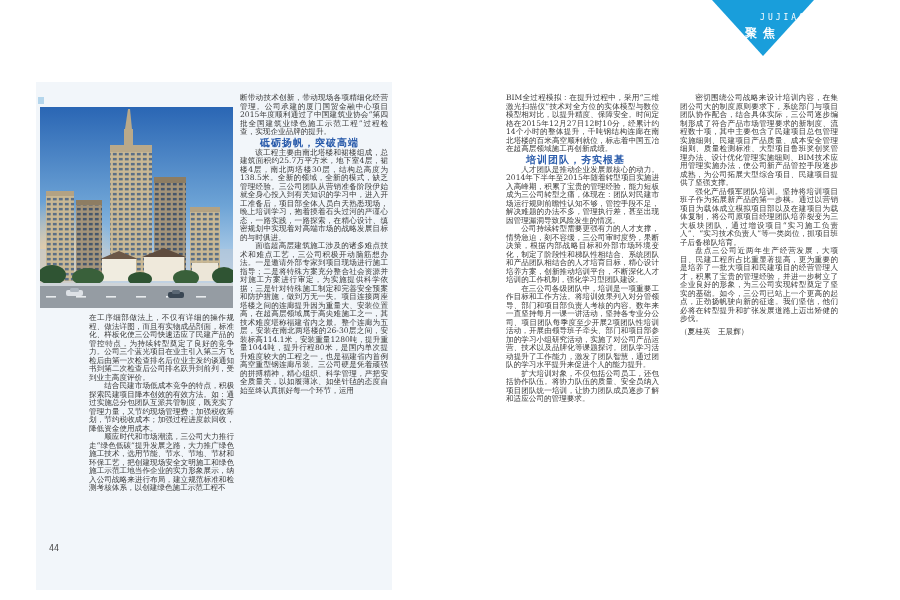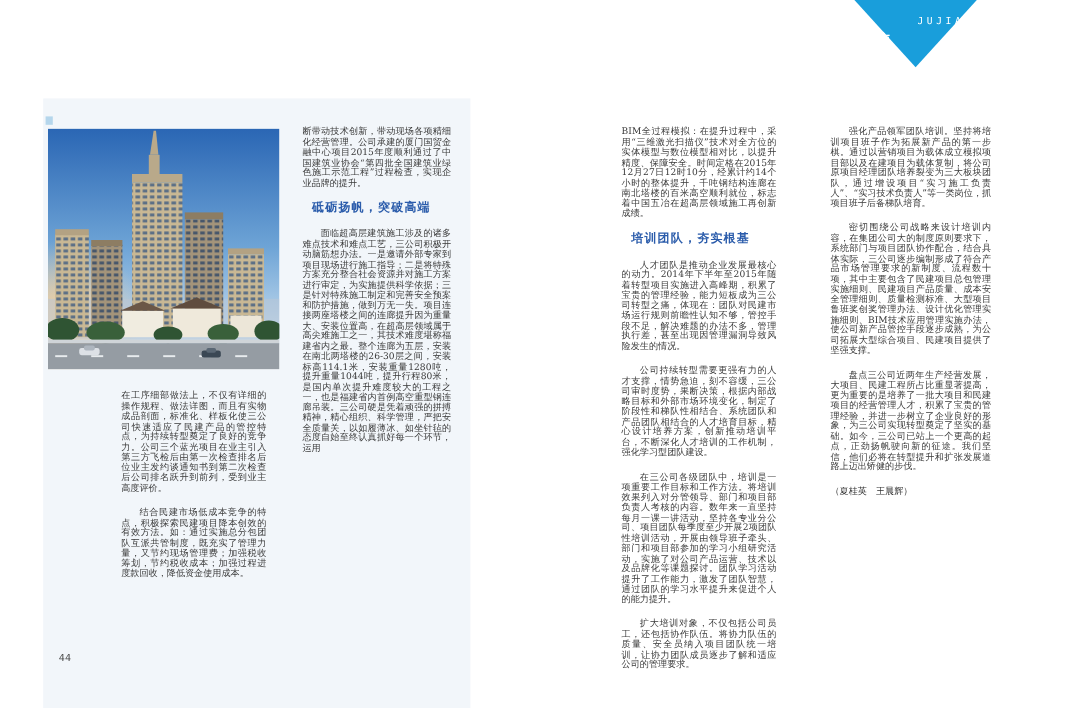--- a/index.html
+++ b/index.html
@@ -4,42 +4,42 @@
 <style>
   html,body{margin:0;padding:0;background:#ffffff;}
   .spread{position:relative;width:900px;height:600px;background:#ffffff;overflow:hidden;
           font-family:"DejaVu Sans",sans-serif;}
   .left-tint{position:absolute;left:36px;top:82px;width:356px;height:508px;background:#f2f6fa;}
   .edge-accent{position:absolute;left:38px;top:97px;width:6px;height:7px;background:#b5d6ec;}
   .photo-frame{position:absolute;left:40px;top:107px;width:193px;height:201px;overflow:hidden;}
   .photo-frame svg{display:block;}
 
   .col{position:absolute;}
-  .article p,.article h3{margin:12px;padding:0;font-family:"DejaVu Serif",serif;
+  .article p,.article h3{margin:0;padding:0;font-family:"DejaVu Serif",serif;
       font-size:7.6px;line-height:8.5px;color:#3a3a3a;text-align:justify;font-weight:normal;}
   .article p.p{text-indent:2em;}
   .article p.p-cont{text-indent:0;}
   .article h3.h{font-family:"DejaVu Sans",sans-serif;color:#2b5cab;font-weight:700;
       font-size:10px;line-height:10px;text-indent:2em;letter-spacing:1px;margin:1px 0;}
   .article p.byline{text-indent:0;text-align:left;padding-right:14px;margin-top:4px;color:#333;}
 
   .col-under-photo{left:89px;top:314px;width:145px;}
   .col-left3{left:240px;top:94px;width:148px;}
   .col-r1{left:506px;top:94px;width:153px;}
   .col-r2{left:680px;top:94px;width:158px;}
 
   .page-number{position:absolute;left:49px;top:544px;font-size:8px;color:#4a4a4a;
       font-family:"DejaVu Sans",sans-serif;}
 
   .tab-triangle{position:absolute;left:712px;top:0;width:0;height:0;
       border-left:51px solid transparent;border-right:51px solid transparent;
       border-top:56px solid #199edb;}
-  .tab-latin{position:absolute;left:737px;top:13px;width:102px;text-align:center;
+  .tab-latin{position:absolute;left:705px;top:13px;width:102px;text-align:right;
       color:#ffffff;font-size:8px;letter-spacing:3px;font-family:"DejaVu Sans Mono",monospace;}
-  .tab-cn{position:absolute;left:712px;top:25px;width:102px;text-align:left;
+  .tab-cn{position:absolute;left:712px;top:25px;width:102px;text-align:center;
       color:#ffffff;font-size:12px;font-weight:700;letter-spacing:6px;}
 </style>
 </head>
 <body>
 
 <div class="spread">
   <div class="left-tint"></div>
   <div class="edge-accent"></div>
 
   <div class="photo-frame">
@@ -107,39 +107,41 @@
       <rect x="26" y="183" width="17" height="6" rx="2" fill="#dde1e6"></rect>
       <rect x="30" y="181" width="9" height="4" rx="1.5" fill="#aeb6bf"></rect>
       <rect x="128" y="185" width="16" height="6" rx="2" fill="#3a4754"></rect>
       <rect x="132" y="183" width="8" height="4" rx="1.5" fill="#5a6774"></rect>
     </svg>
   </div>
 
   <div class="col col-under-photo article">
       <p class="p-cont">在工序细部做法上，不仅有详细的操作规程、做法详图，而且有实物成品剖面，标准化、样板化使三公司快速适应了民建产品的管控特点，为持续转型奠定了良好的竞争力。公司三个蓝光项目在业主引入第三方飞检后由第一次检查排名后位业主发约谈通知书到第二次检查后公司排名跃升到前列，受到业主高度评价。</p>
       <p class="p">结合民建市场低成本竞争的特点，积极探索民建项目降本创效的有效方法。如：通过实施总分包团队互派共管制度，既充实了管理力量，又节约现场管理费；加强税收筹划，节约税收成本；加强过程进度款回收，降低资金使用成本。</p>
+      <p class="p">顺应时代和市场潮流，三公司大力推行走“绿色低碳”提升发展之路，大力推广绿色施工技术，选用节能、节水、节地、节材和环保工艺，把创建现场安全文明施工和绿色施工示范工地当作企业的实力形象展示，纳入公司战略来进行布局，建立规范标准和检测考核体系，以创建绿色施工示范工程不</p>
     </div>
   <div class="col col-left3 article">
       <p class="p-cont">断带动技术创新，带动现场各项精细化经营管理。公司承建的厦门国贸金融中心项目2015年度顺利通过了中国建筑业协会“第四批全国建筑业绿色施工示范工程”过程检查，实现企业品牌的提升。</p>
       <h3 class="h">砥砺扬帆，突破高端</h3>
+      <p class="p">该工程主要由南北塔楼和裙楼组成，总建筑面积约25.7万平方米，地下室4层，裙楼4层，南北两塔楼30层，结构总高度为138.5米。全新的领域，全新的模式，缺乏管理经验。三公司团队从营销准备阶段伊始就全身心投入到有关知识的学习中，进入开工准备后，项目部全体人员白天熟悉现场，晚上培训学习，抱着摸着石头过河的严谨心态，一路实践，一路探索，在精心设计、缜密规划中实现着对高端市场的战略发展目标的与时俱进。</p>
       <p class="p">面临超高层建筑施工涉及的诸多难点技术和难点工艺，三公司积极开动脑筋想办法。一是邀请外部专家到项目现场进行施工指导；二是将特殊方案充分整合社会资源并对施工方案进行审定，为实施提供科学依据；三是针对特殊施工制定和完善安全预案和防护措施，做到万无一失。项目连接两座塔楼之间的连廊提升因为重量大、安装位置高，在超高层领域属于高尖难施工之一，其技术难度堪称福建省内之最。整个连廊为五层，安装在南北两塔楼的26-30层之间，安装标高114.1米，安装重量1280吨，提升重量1044吨，提升行程80米，是国内单次提升难度较大的工程之一，也是福建省内首例高空重型钢连廊吊装。三公司硬是凭着顽强的拼搏精神，精心组织、科学管理，严把安全质量关，以如履薄冰、如坐针毡的态度自始至终认真抓好每一个环节，运用</p>
     </div>
   <div class="page-number">44</div>
 
   <div class="col col-r1 article">
       <p class="p-cont">BIM全过程模拟：在提升过程中，采用“三维激光扫描仪”技术对全方位的实体模型与数位模型相对比，以提升精度、保障安全。时间定格在2015年12月27日12时10分，经累计约14个小时的整体提升，千吨钢结构连廊在南北塔楼的百米高空顺利就位，标志着中国五冶在超高层领域施工再创新成绩。</p>
       <h3 class="h">培训团队，夯实根基</h3>
       <p class="p">人才团队是推动企业发展最核心的动力。2014年下半年至2015年随着转型项目实施进入高峰期，积累了宝贵的管理经验，能力短板成为三公司转型之痛，体现在：团队对民建市场运行规则前瞻性认知不够，管控手段不足，解决难题的办法不多，管理执行差，甚至出现因管理漏洞导致风险发生的情况。</p>
       <p class="p">公司持续转型需要更强有力的人才支撑，情势急迫，刻不容缓，三公司审时度势，果断决策，根据内部战略目标和外部市场环境变化，制定了阶段性和梯队性相结合、系统团队和产品团队相结合的人才培育目标，精心设计培养方案，创新推动培训平台，不断深化人才培训的工作机制，强化学习型团队建设。</p>
       <p class="p">在三公司各级团队中，培训是一项重要工作目标和工作方法。将培训效果列入对分管领导、部门和项目部负责人考核的内容。数年来一直坚持每月一课一讲活动，坚持各专业分公司、项目团队每季度至少开展2项团队性培训活动，开展由领导班子牵头、部门和项目部参加的学习小组研究活动，实施了对公司产品运营、技术以及品牌化等课题探讨。团队学习活动提升了工作能力，激发了团队智慧，通过团队的学习水平提升来促进个人的能力提升。</p>
       <p class="p">扩大培训对象，不仅包括公司员工，还包括协作队伍。将协力队伍的质量、安全员纳入项目团队统一培训，让协力团队成员逐步了解和适应公司的管理要求。</p>
     </div>
   <div class="col col-r2 article">
+      <p class="p">密切围绕公司战略来设计培训内容，在集团公司大的制度原则要求下，系统部门与项目团队协作配合，结合具体实际，三公司逐步编制形成了符合产品市场管理要求的新制度、流程数十项，其中主要包含了民建项目总包管理实施细则、民建项目产品质量、成本安全管理细则、质量检测标准、大型项目鲁班奖创奖管理办法、设计优化管理实施细则、BIM技术应用管理实施办法，使公司新产品管控手段逐步成熟，为公司拓展大型综合项目、民建项目提供了坚强支撑。</p>
       <p class="p">强化产品领军团队培训。坚持将培训项目班子作为拓展新产品的第一步棋。通过以营销项目为载体成立模拟项目部以及在建项目为载体复制，将公司原项目经理团队培养裂变为三大板块团队，通过增设项目“实习施工负责人”、“实习技术负责人”等一类岗位，抓项目班子后备梯队培育。</p>
-      <p class="p">密切围绕公司战略来设计培训内容，在集团公司大的制度原则要求下，系统部门与项目团队协作配合，结合具体实际，三公司逐步编制形成了符合产品市场管理要求的新制度、流程数十项，其中主要包含了民建项目总包管理实施细则、民建项目产品质量、成本安全管理细则、质量检测标准、大型项目鲁班奖创奖管理办法、设计优化管理实施细则、BIM技术应用管理实施办法，使公司新产品管控手段逐步成熟，为公司拓展大型综合项目、民建项目提供了坚强支撑。</p>
       <p class="p">盘点三公司近两年生产经营发展，大项目、民建工程所占比重显著提高，更为重要的是培养了一批大项目和民建项目的经营管理人才，积累了宝贵的管理经验，并进一步树立了企业良好的形象，为三公司实现转型奠定了坚实的基础。如今，三公司已站上一个更高的起点，正劲扬帆驶向新的征途。我们坚信，他们必将在转型提升和扩张发展道路上迈出矫健的步伐。</p>
       <p class="byline">（夏桂英　王晨辉）</p>
     </div>
 
   <div class="tab-triangle"></div>
   <div class="tab-latin">JUJIAO</div>
   <div class="tab-cn">聚焦</div>
 </div>
 
 </body></html>

